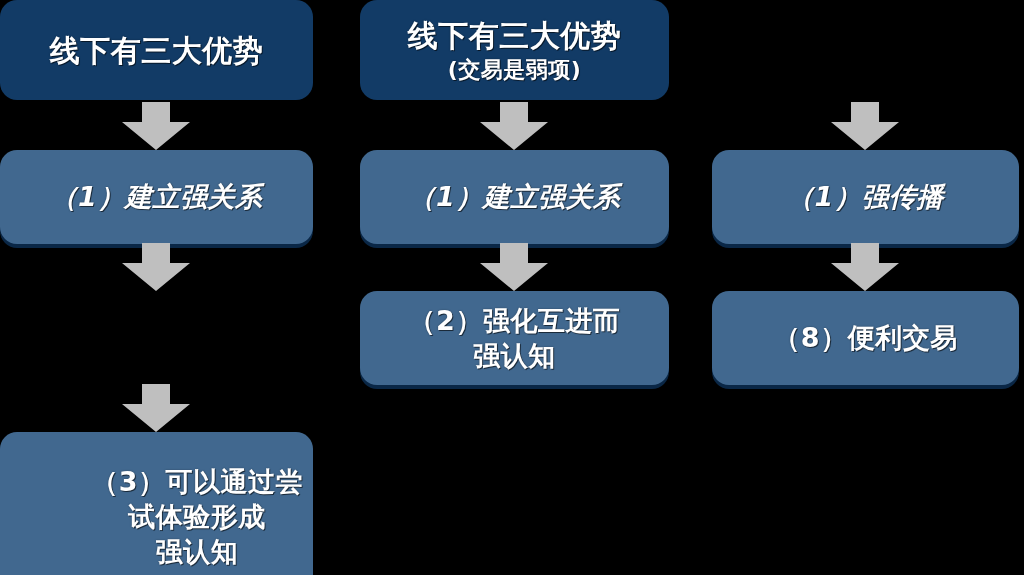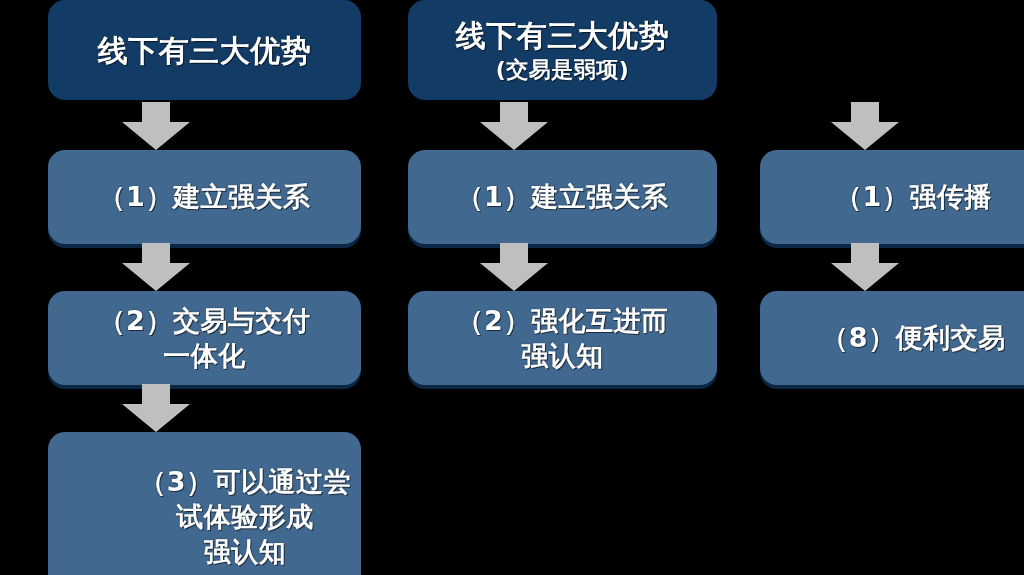--- a/index.html
+++ b/index.html
@@ -39,35 +39,34 @@
     justify-content: center;
     text-align: center;
     color: #FFFFFF;
     padding: 4px 10px;
     line-height: 1.30;
     letter-spacing: 0.5px;
     font-weight: bold;
     text-shadow:
        1px 1px 0 rgba(0,0,0,0.55),
        0 0 2px rgba(0,0,0,0.35);
-    margin-left: 48px;
   }
 
   .node.header {
     background: #123B66;
     top: 0px;
     height: 100px;
     box-shadow: 0 3px 0 rgba(0,0,0,0.55);
   }
   .node.body {
     background: #41688F;
     box-shadow: 0 4px 0 rgba(11,41,74,0.95);
   }
 
-  .node.body.r1 { top: 150px; height: 94px; }
+  .node.body.r1 { top: 150px; height: 94px; font-style: italic; }
   .node.body.r2 { top: 291px; height: 94px; }
   .node.body.r3 { top: 432px; height: 169px; justify-content: flex-end; }
 
   .title-main {
     font-size: 30px;
     font-weight: bold;
     display: block;
   }
   .title-sub {
     font-size: 22px;
@@ -124,26 +123,20 @@
         <span class="body-text">（1）建立强关系</span>
       </span>
     </div>
 
     <div class="arrow a2">
       <svg width="84" height="48" viewBox="0 0 84 48" xmlns="http://www.w3.org/2000/svg">
         <polygon points="28,0 56,0 56,20 76,20 42,48 8,20 28,20" fill="#BFBFBF"></polygon>
       </svg>
     </div>
 
-    <div class="node body r2">
-      <span>
-        <span class="body-text">（2）交易与交付</span>
-        <span class="body-text">一体化</span>
-      </span>
-    </div>
 
     <div class="arrow a3">
       <svg width="84" height="48" viewBox="0 0 84 48" xmlns="http://www.w3.org/2000/svg">
         <polygon points="28,0 56,0 56,20 76,20 42,48 8,20 28,20" fill="#BFBFBF"></polygon>
       </svg>
     </div>
 
     <div class="node body r3">
       <span>
         <span class="body-text">（3）可以通过尝</span>

